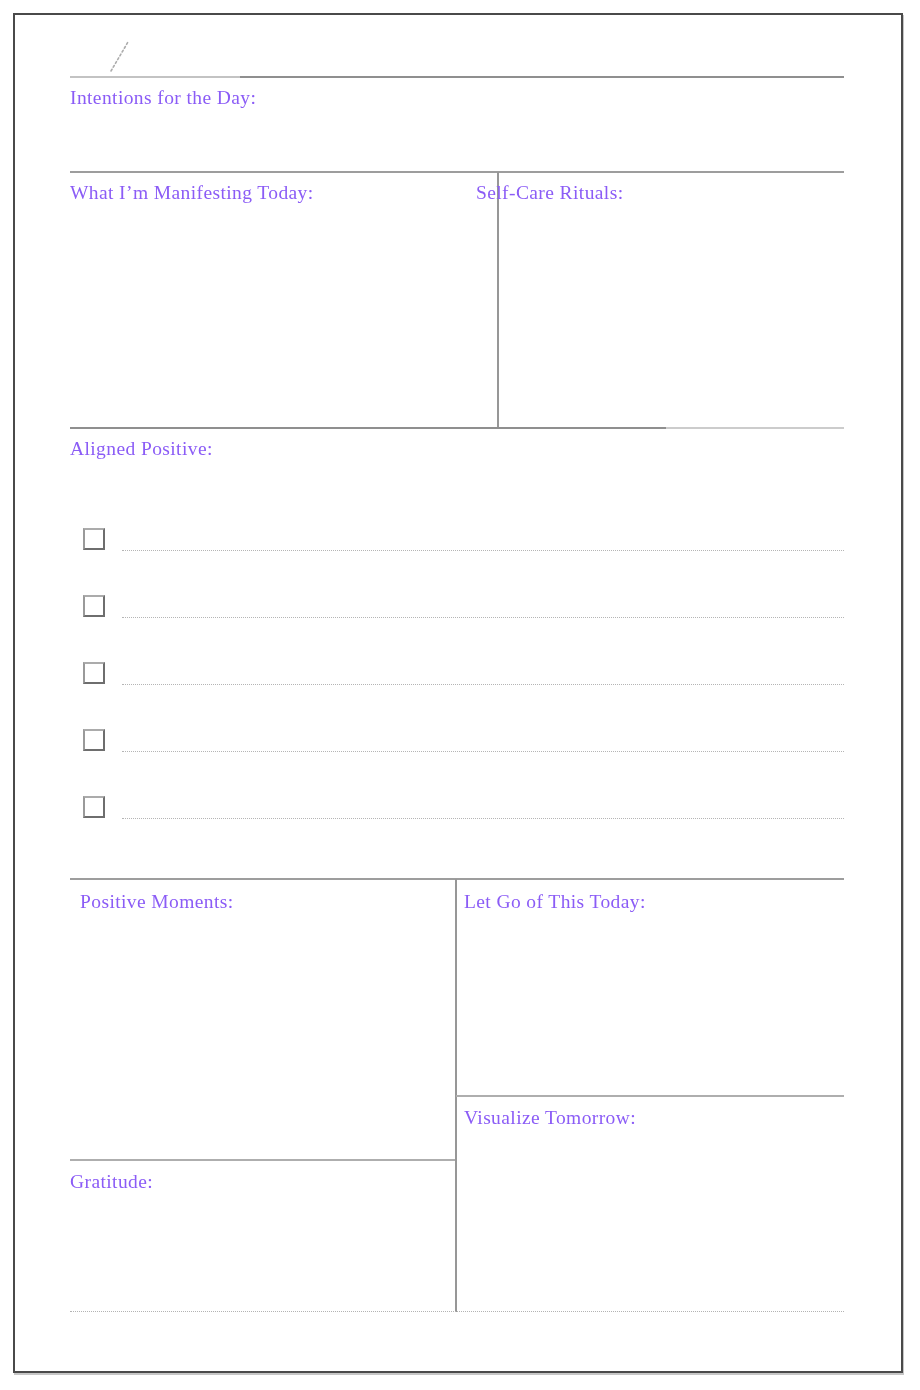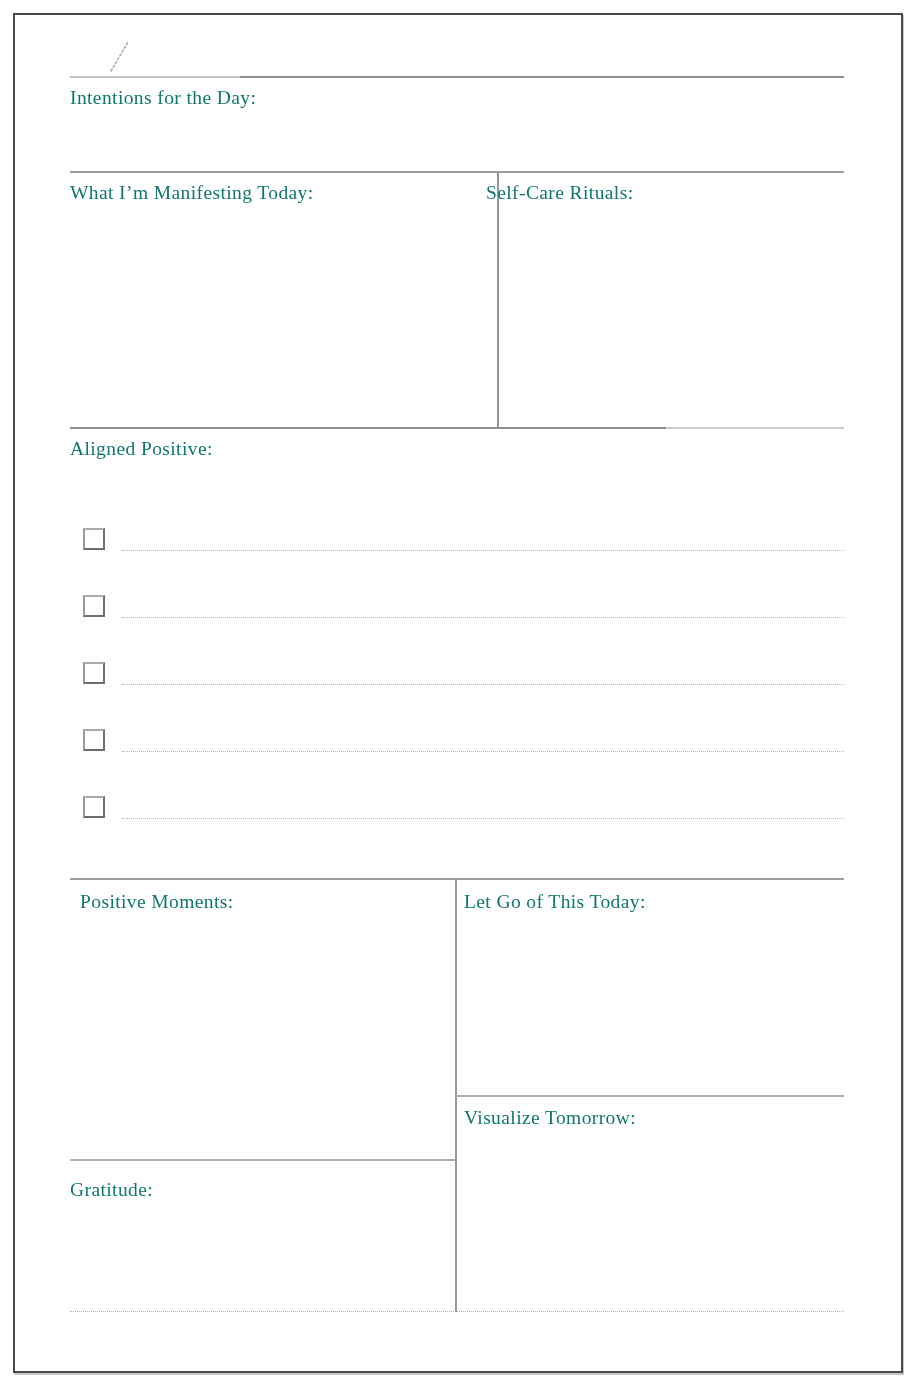--- a/index.html
+++ b/index.html
@@ -23,21 +23,21 @@
     height: 1360px;
     border: 2px solid #4a4a4a;
     box-shadow: 1px 2px 0 #c6c6c6;
     box-sizing: border-box;
     background: transparent;
   }
   .label {
     position: absolute;
     font-size: 19.5px;
     line-height: 23px;
-    color: #0f766e;
+    color: #8b5cf6;
     letter-spacing: 0.4px;
     white-space: nowrap;
   }
   .hline {
     position: absolute;
     height: 2px;
     background: #9d9d9d;
   }
   .hline.two-tone-top {
     background: linear-gradient(to right, #c3c3c3 0%, #c3c3c3 22%, #8f8f8f 22%, #8f8f8f 100%);
@@ -119,21 +119,21 @@
     </svg>
   </div>
 
   <div class="hline two-tone-top" style="left:70px; top:76px; width:774px;"></div>
   <div class="label" style="left:70px; top:86px;">Intentions for the Day:</div>
   <div class="writing-area" style="left:70px; top:112px; width:774px; height:58px;"></div>
 
   <div class="hline" style="left:70px; top:171px; width:774px;"></div>
   <div class="vline" style="left:497px; top:172px; height:256px;"></div>
   <div class="label" style="left:70px; top:181px;">What I’m Manifesting Today:</div>
-  <div class="label" style="left:486px; top:181px;">Self-Care Rituals:</div>
+  <div class="label" style="left:476px; top:181px;">Self-Care Rituals:</div>
   <div class="writing-area" style="left:70px; top:210px; width:420px; height:215px;"></div>
   <div class="writing-area" style="left:506px; top:210px; width:338px; height:215px;"></div>
 
   <div class="hline two-tone-right" style="left:70px; top:427px; width:774px;"></div>
   <div class="label" style="left:70px; top:437px;">Aligned Positive:</div>
   <div class="checklist">
       <div class="check-row">
         <span class="checkbox"></span>
         <span class="dotline"></span>
       </div>
@@ -162,18 +162,18 @@
   <div class="writing-area" style="left:70px; top:920px; width:375px; height:235px;"></div>
 
   <div class="label" style="left:464px; top:890px;">Let Go of This Today:</div>
   <div class="writing-area" style="left:464px; top:920px; width:380px; height:170px;"></div>
 
   <div class="hline thin" style="left:456px; top:1095px; width:388px;"></div>
   <div class="label" style="left:464px; top:1106px;font-family:Liberation Serif, serif;">Visualize Tomorrow:</div>
   <div class="writing-area" style="left:464px; top:1136px; width:380px; height:170px;"></div>
 
   <div class="hline thin" style="left:70px; top:1159px; width:385px;"></div>
-  <div class="label" style="left:70px; top:1170px;margin-top:8px;">Gratitude:</div>
+  <div class="label" style="left:70px; top:1170px;">Gratitude:</div>
   <div class="writing-area" style="left:70px; top:1200px; width:375px; height:108px;"></div>
 
   <div class="dotted-rule" style="left:70px; top:1311px; width:774px;"></div>
 
 </div>
 
 </body></html>

